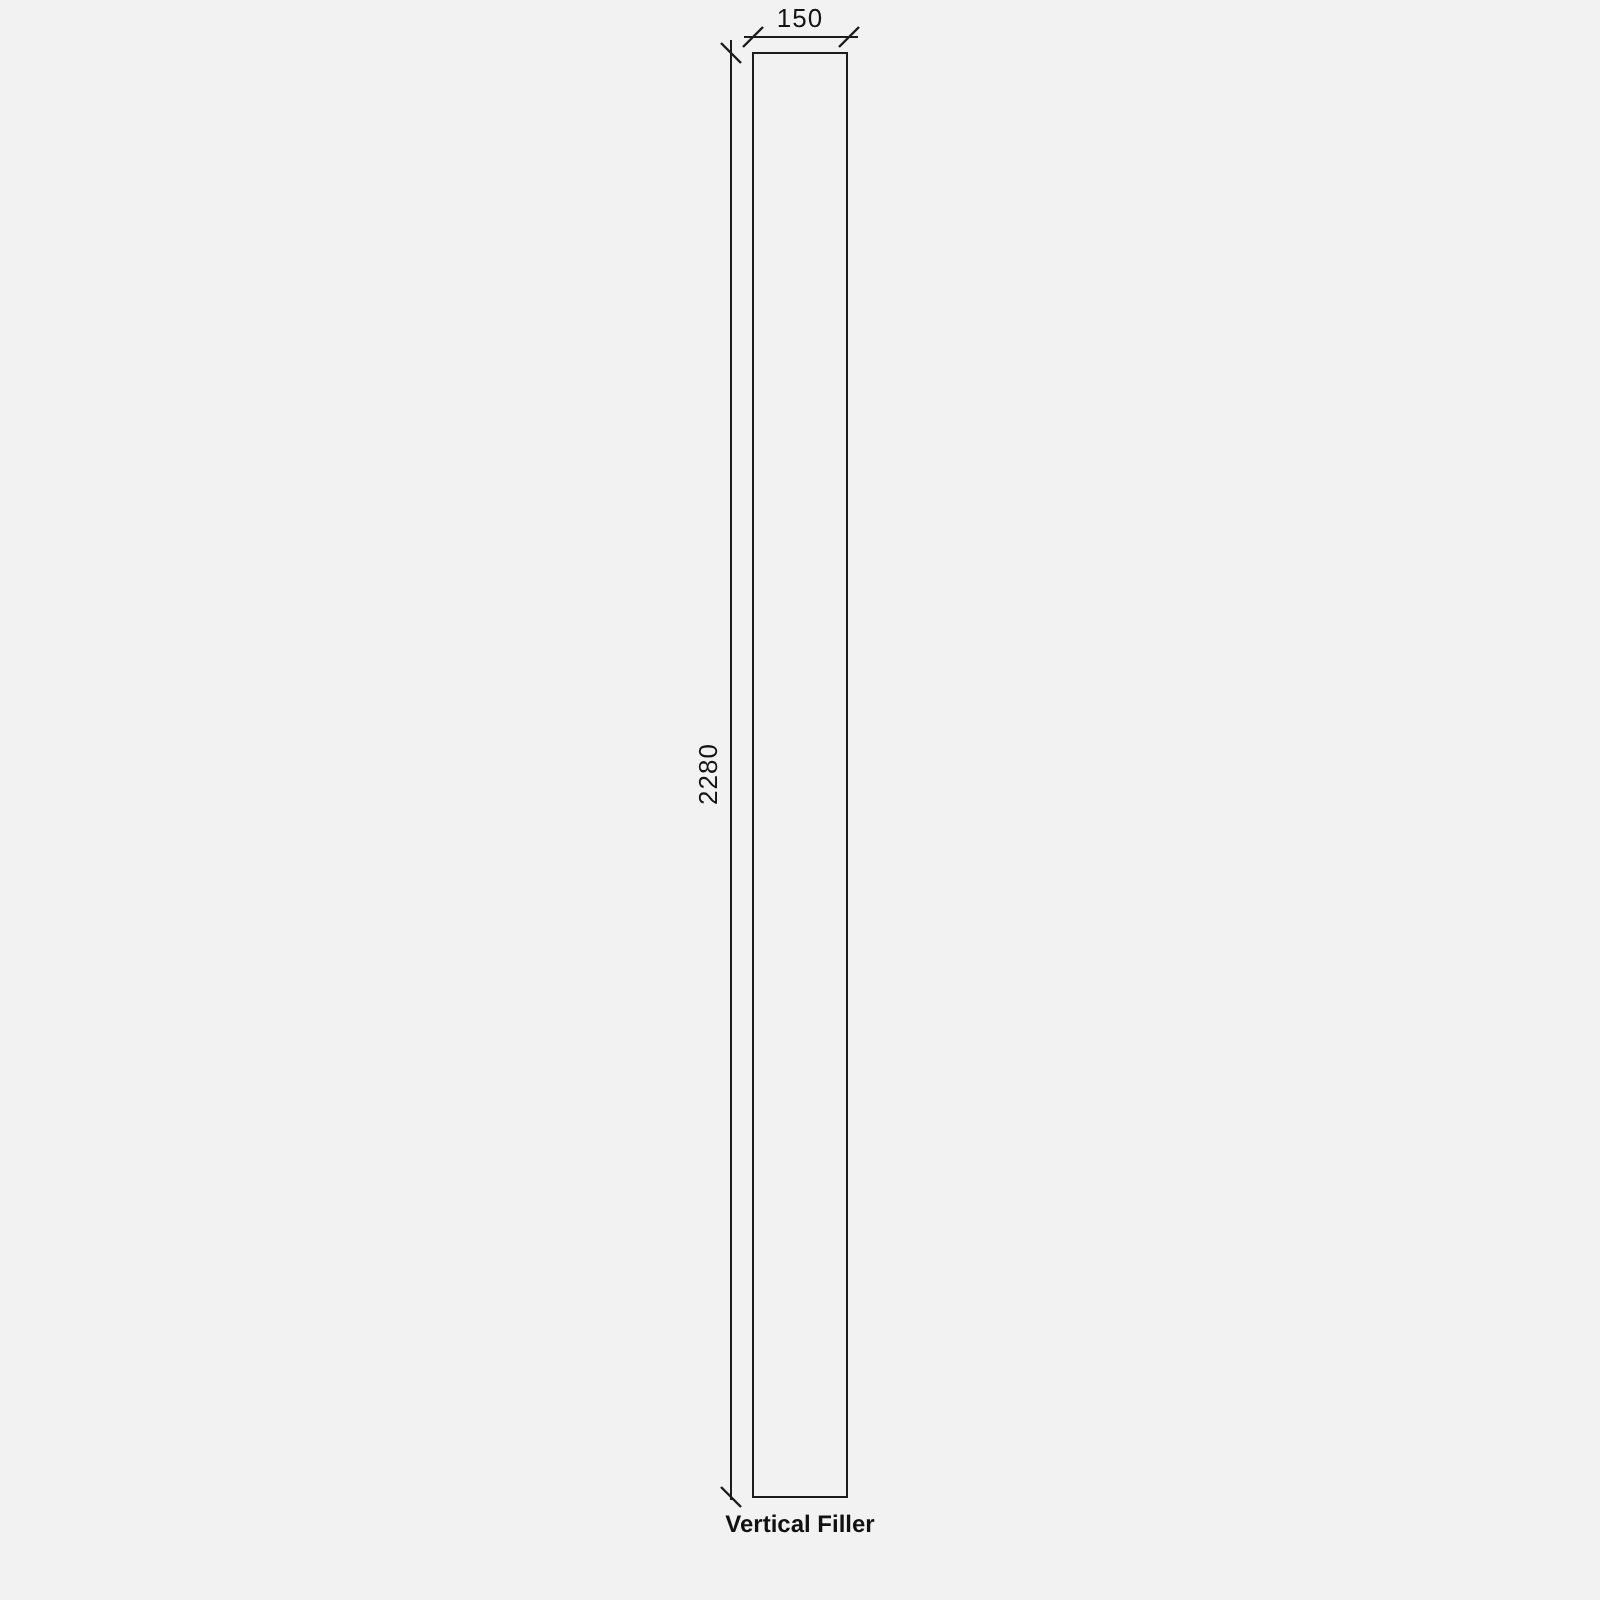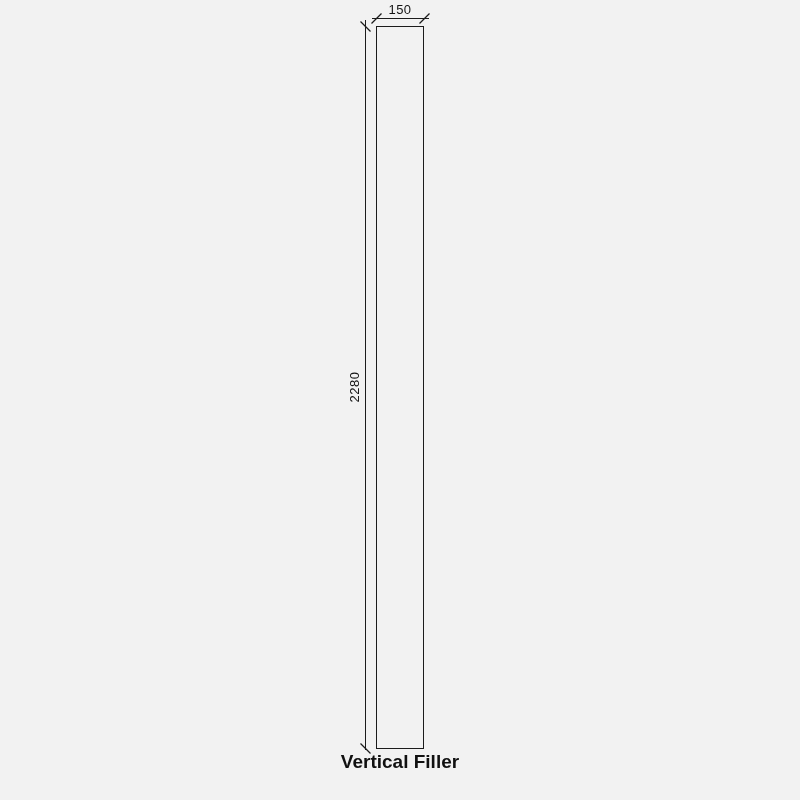--- a/index.html
+++ b/index.html
@@ -35,21 +35,21 @@
   }
   .dim-label.vertical {
     transform: translate(-50%, -50%) rotate(-90deg);
   }
   .caption {
     position: absolute;
     left: 400px;
     top: 752px;
     transform: translateX(-50%);
     text-align: right;
-    font-size: 19px;
+    font-size: 12px;
     font-weight: bold;
     line-height: 20px;
     color: #111111;
     white-space: nowrap;
   }
 </style>
 </head>
 <body>
 
 <div class="canvas">

